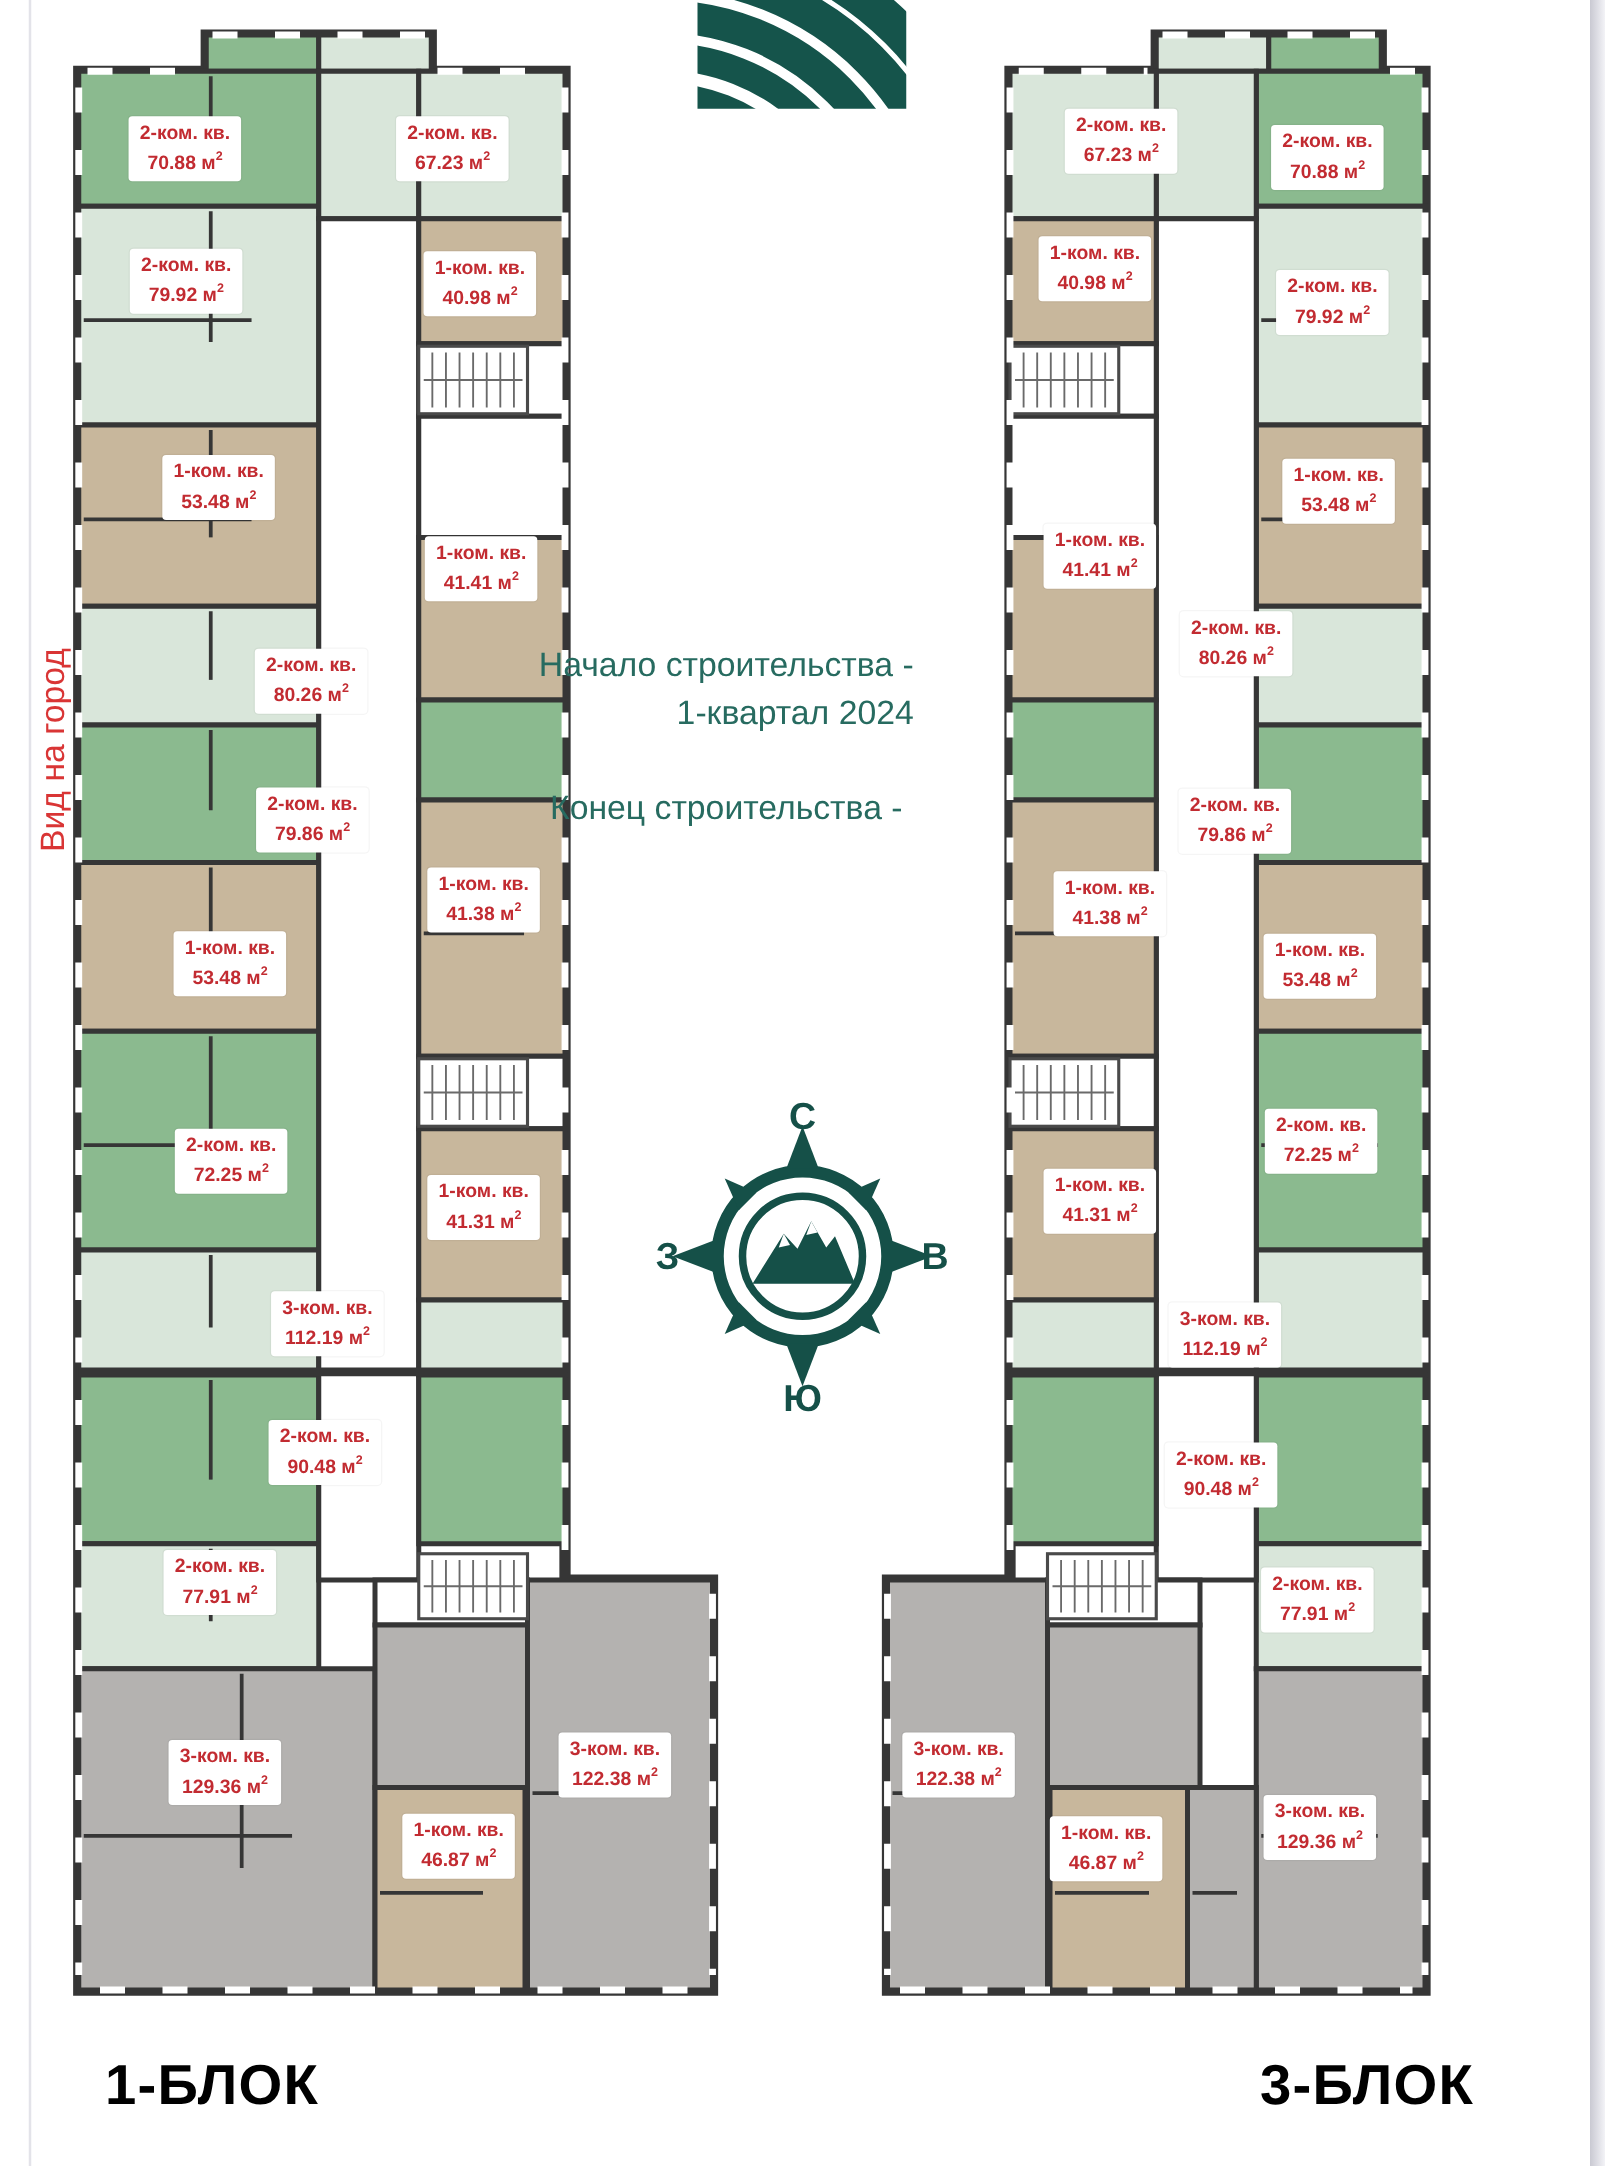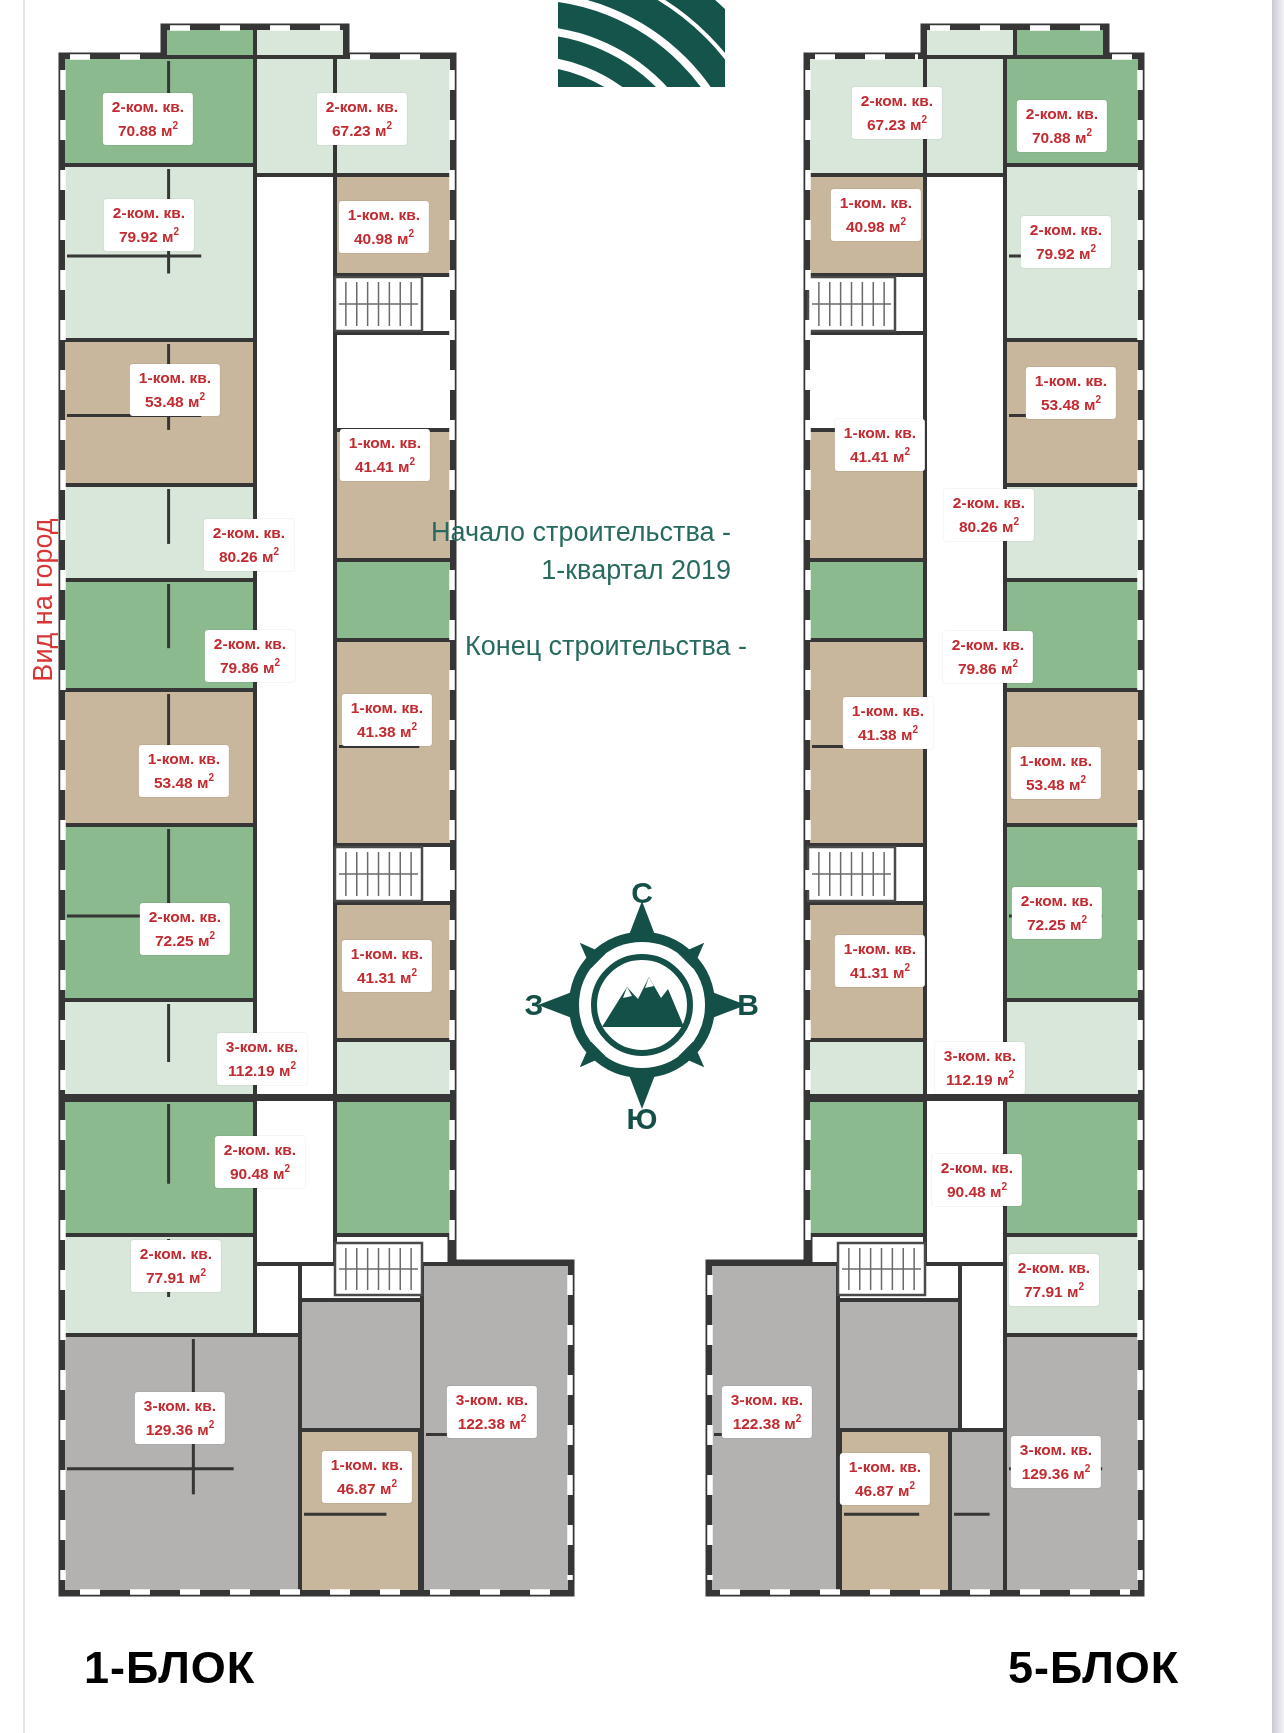--- a/index.html
+++ b/index.html
@@ -10,21 +10,21 @@
   .page{position:absolute;inset:0;background:#fff;}
   .edge-left{position:absolute;left:23px;top:0;width:2px;height:100%;background:#e3e3e9;}
   .edge-right{position:absolute;right:0;top:0;width:12px;height:100%;
     background:linear-gradient(to right,#c9c9d2,#f3f3f7);}
   #plan{position:absolute;left:0;top:0;}
   .logo{position:absolute;left:558px;top:0;width:167px;height:87px;}
   .note{position:absolute;transform:translate(-50%,-50%);text-align:right;
     color:#276b60;font-size:27px;line-height:38px;white-space:nowrap;}
   .note span{display:block;}
   .note-start{left:581px;top:551px;}
-  .note-end{left:581px;top:646px;margin-left:25px;}
+  .note-end{left:581px;top:646px;}
   .compass{position:absolute;left:507px;top:870px;width:270px;height:270px;}
   .compass text{font-family:"Liberation Sans",sans-serif;font-weight:bold;font-size:30px;fill:#155048;}
   .view-left{position:absolute;left:43px;top:600px;transform:translate(-50%,-50%) rotate(-90deg);
     color:#d93535;font-size:27px;white-space:nowrap;}
   .view-bottom{position:absolute;left:640px;top:1777px;transform:translate(-50%,-50%);
     color:#d93535;font-size:27px;white-space:nowrap;}
   .block-title{position:absolute;color:#000000;font-weight:bold;font-size:45px;letter-spacing:1px;}
   .block-title-1{left:84px;top:1642px;}
   .block-title-2{left:1008px;top:1642px;}
   .apartment-label{
@@ -218,21 +218,21 @@
         <circle cx="-30" cy="215" r="170" fill="none" stroke="#15544b" stroke-width="22"></circle>
         <circle cx="-30" cy="215" r="202" fill="none" stroke="#15544b" stroke-width="26"></circle>
         <circle cx="-30" cy="215" r="237" fill="none" stroke="#15544b" stroke-width="28"></circle>
         <circle cx="-30" cy="215" r="270" fill="none" stroke="#15544b" stroke-width="30"></circle>
       </g>
     </svg>
   </div>
 
   <div class="note note-start">
     <span>Начало строительства -</span>
-    <span>1-квартал 2019</span>
+    <span>1-квартал 2024</span>
   </div>
 
   <div class="note note-end">
     <span>Конец строительства -</span>
   </div>
 
   <svg class="compass" viewBox="-135 -135 270 270">
     <circle r="68" fill="none" stroke="#155048" stroke-width="10"></circle>
     <g fill="#155048">
       <path d="M0,-104 L13,-70 L-13,-70 Z"></path>
@@ -255,21 +255,21 @@
     <text x="0" y="-102" text-anchor="middle">С</text>
     <text x="0" y="124" text-anchor="middle">Ю</text>
     <text x="-108" y="10" text-anchor="middle">З</text>
     <text x="106" y="10" text-anchor="middle">В</text>
   </svg>
 
   <div class="view-left">Вид на город</div>
   <div class="view-bottom">Вид на горы</div>
 
   <div class="block-title block-title-1">1-БЛОК</div>
-  <div class="block-title block-title-2">5-БЛОК</div>
+  <div class="block-title block-title-2">3-БЛОК</div>
 
   <div id="labels">
       <div class="apartment-label" style="left: 148px; top: 119px;">
         <span class="rooms">2-ком. кв.</span>
         <span class="area">70.88 м<sup>2</sup></span>
       </div>
       <div class="apartment-label" style="left: 362px; top: 119px;">
         <span class="rooms">2-ком. кв.</span>
         <span class="area">67.23 м<sup>2</sup></span>
       </div>

